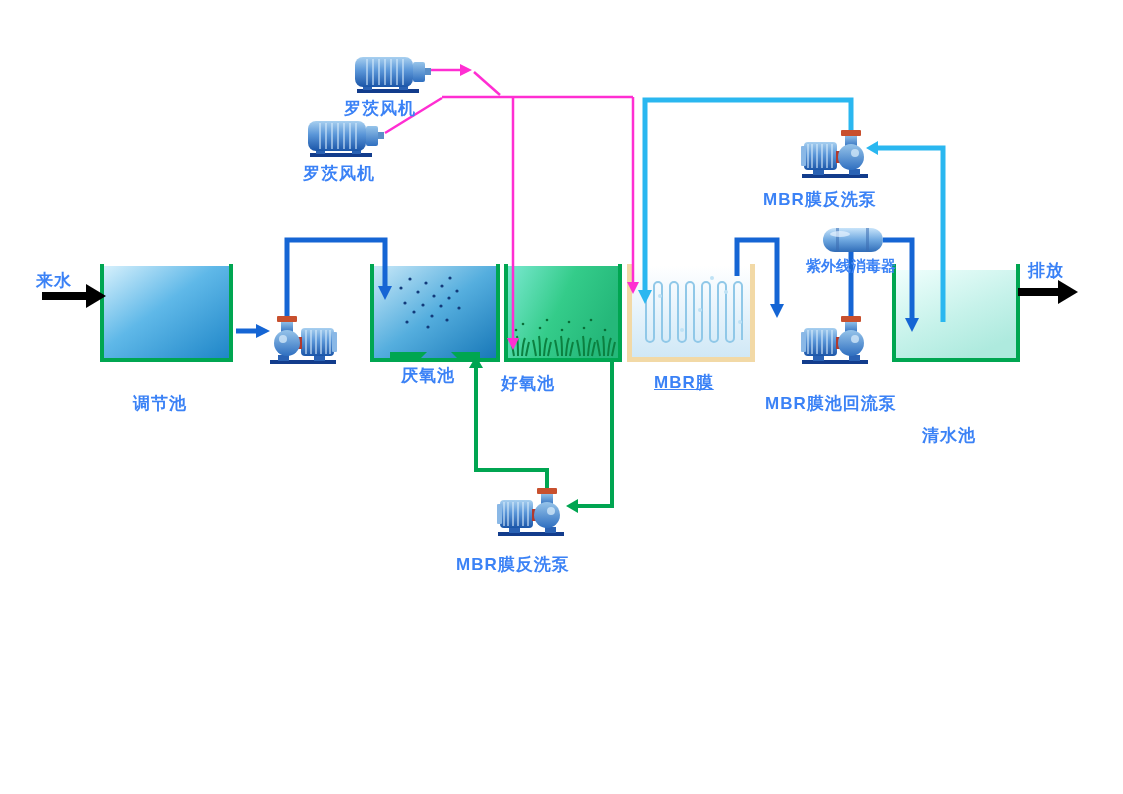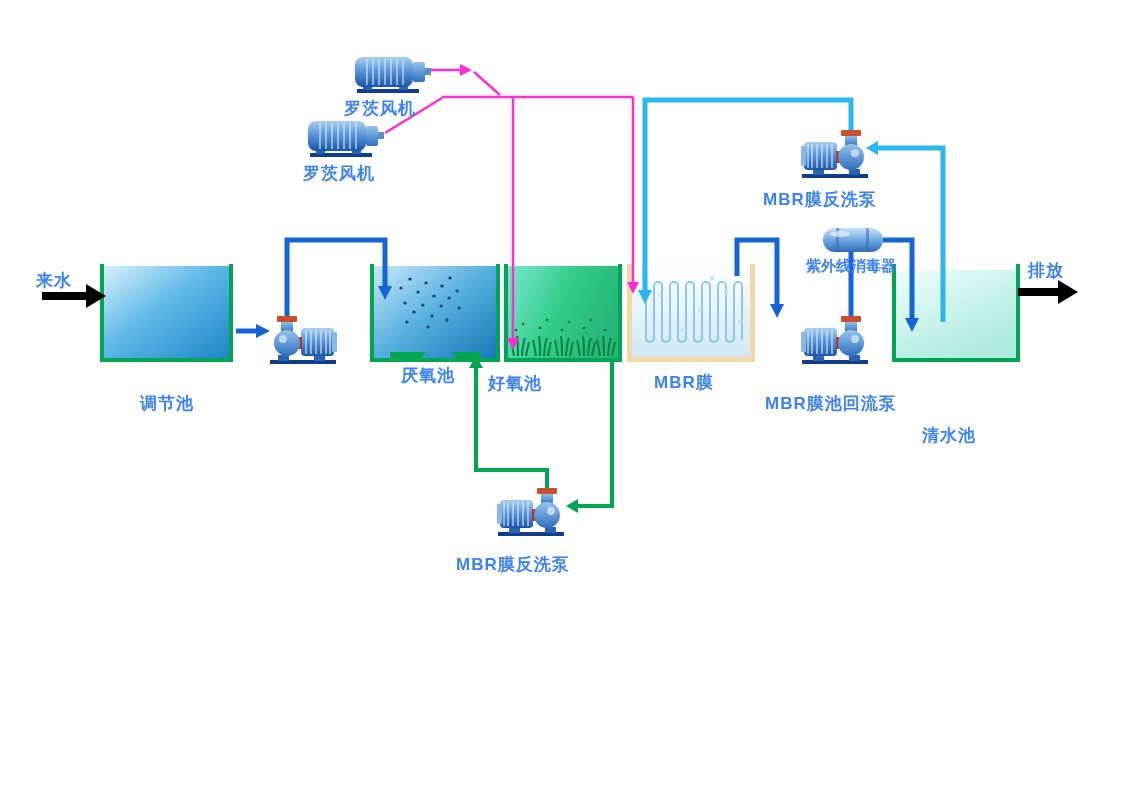--- a/index.html
+++ b/index.html
@@ -253,26 +253,26 @@
     <rect x="42" y="292" width="44" height="8"></rect>
     <polygon points="86,284 86,308 106,296"></polygon>
   </g>
   <g fill="#000000">
     <rect x="1018" y="288" width="40" height="8"></rect>
     <polygon points="1058,280 1058,304 1078,292"></polygon>
   </g>
 </svg>
 
 <div class="lbl" style="left:36px;top:263px;margin-top:6px;">来水</div>
-<div class="lbl" style="left:140px;top:392px;">调节池</div>
+<div class="lbl" style="left:133px;top:392px;">调节池</div>
 <div class="lbl" style="left:344px;top:97px;">罗茨风机</div>
 <div class="lbl" style="left:303px;top:162px;">罗茨风机</div>
 <div class="lbl" style="left:401px;top:364px;">厌氧池</div>
-<div class="lbl" style="left:488px;top:372px;">好氧池</div>
-<div class="lbl" style="left:654px;top:371px;">MBR膜</div>
+<div class="lbl" style="left:501px;top:372px;">好氧池</div>
+<div class="lbl" style="left:654px;top:371px;text-decoration:underline;">MBR膜</div>
 <div class="lbl" style="left:763px;top:188px;">MBR膜反洗泵</div>
 <div class="lbl small" style="left:806px;top:257px;">紫外线消毒器</div>
 <div class="lbl" style="left:765px;top:392px;">MBR膜池回流泵</div>
 <div class="lbl" style="left:922px;top:392px;margin-top:32px;">清水池</div>
 <div class="lbl" style="left:1028px;top:259px;font-family:Liberation Mono, monospace;">排放</div>
 <div class="lbl" style="left:456px;top:553px;">MBR膜反洗泵</div>
 
 </div>
 
 </body></html>

